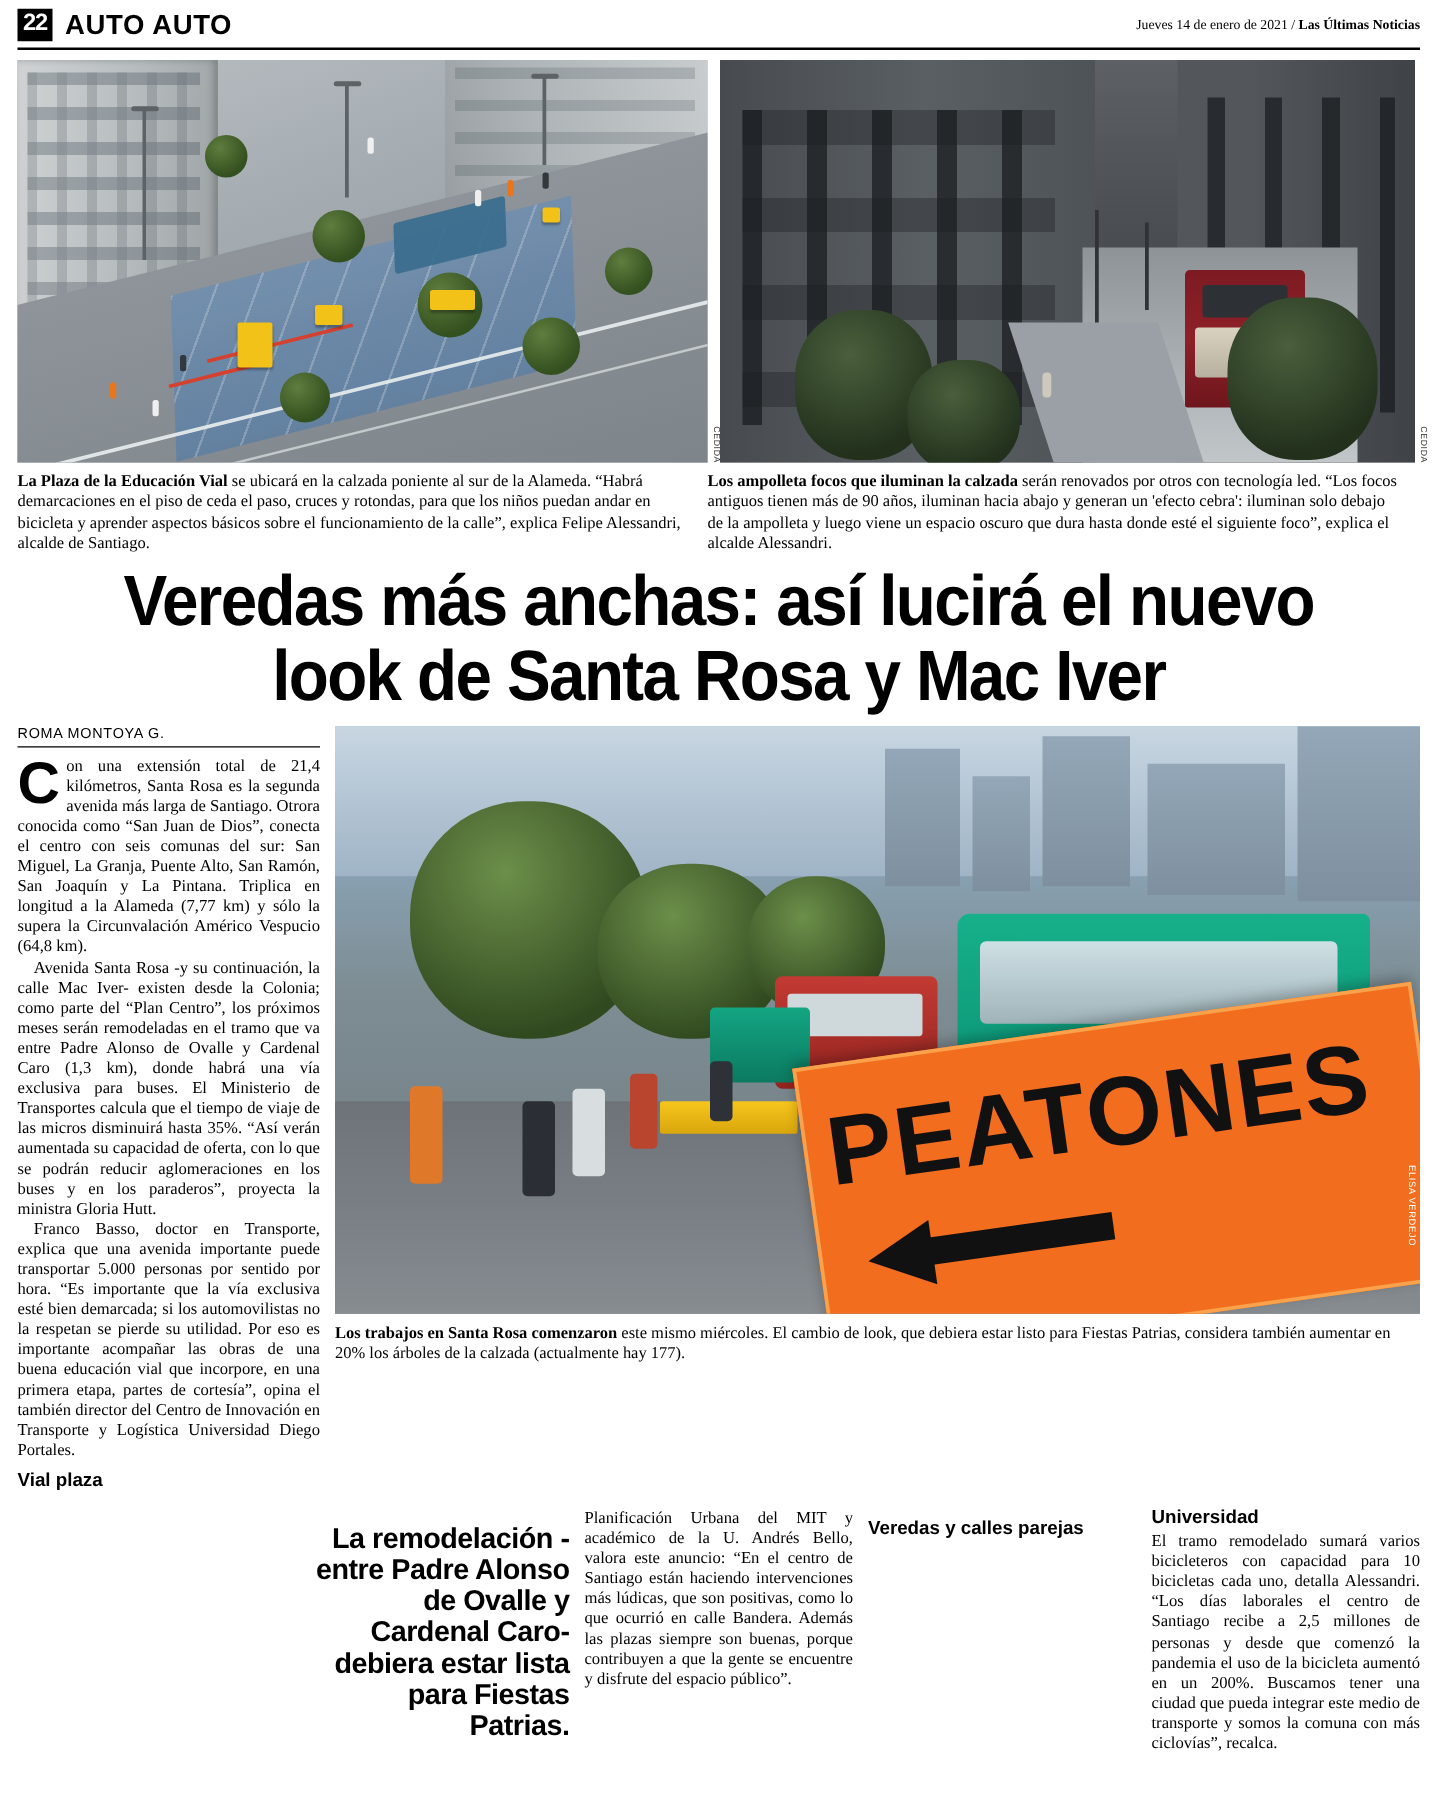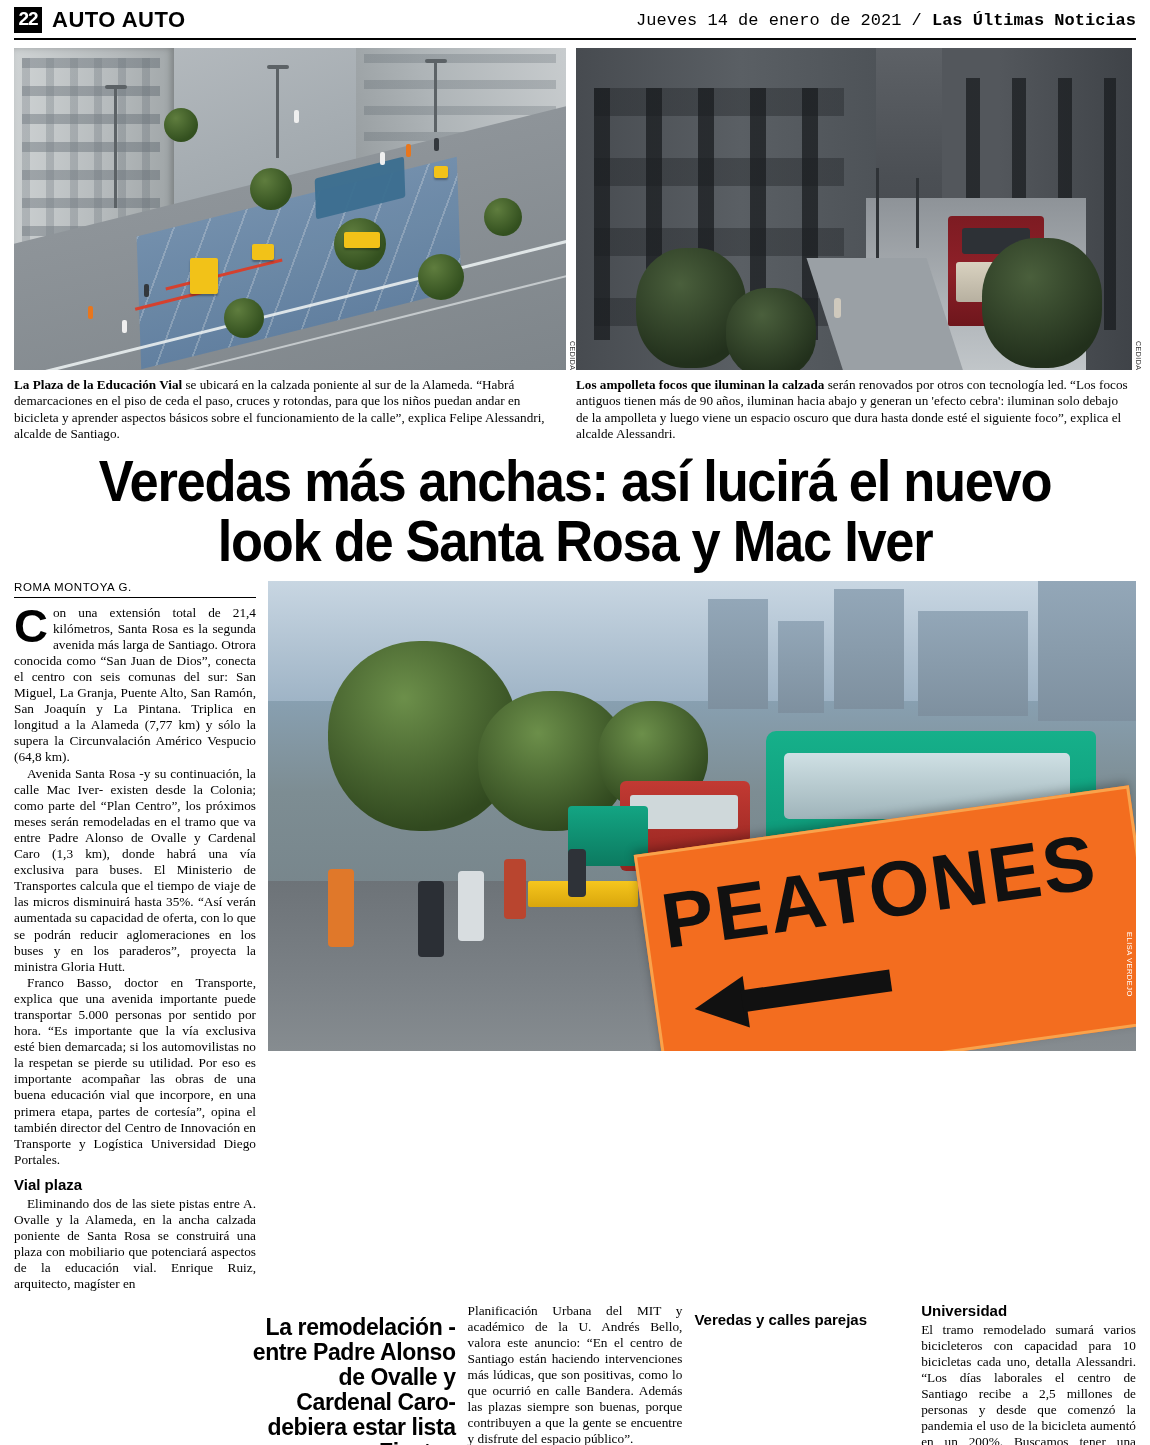--- a/index.html
+++ b/index.html
@@ -43,22 +43,22 @@
     letter-spacing: -1px;
   }
   .section-name {
     font-family: "Liberation Sans", sans-serif;
     font-weight: bold;
     font-size: 22px;
     letter-spacing: 0.5px;
   }
   .masthead-right {
     margin-left: auto;
-    font-family: Liberation Mono, monospace;
-    font-size: 17px;
+    font-family: Liberation Serif, serif;
+    font-size: 11px;
   }
   .masthead-right .paper {
     font-weight: bold;
   }
 
   
   .top-photos {
     display: flex;
     gap: 10px;
     margin-top: 8px;
@@ -213,21 +213,21 @@
     background: radial-gradient(circle at 40% 30%, #4a5f3c, #22301c 75%);
   }
   .n-person{
     position:absolute; width:7px; height:20px; background:#cfc9bd; border-radius:3px;
   }
   .n-lamp{
     position:absolute; width:3px; background:#2f3337;
   }
 
   
-  .caption-row { display: flex; gap: 10px; margin-top: 7px; }
+  .caption-row { display: flex; margin-top: 7px; }
   .caption {
     font-family: "Liberation Serif", serif;
     font-size: 13.2px;
     line-height: 16.4px;
     text-align: left;
   }
   .cap-left { width: 552px; }
   .cap-right { width: 556px; }
   .caption b { font-weight: bold; }
 
@@ -466,21 +466,20 @@
   </div>
 
   <div class="body-area">
     <div class="col-1">
       <div class="byline">Roma Montoya G.</div>
       <div class="bodytext">
         <p class="first"><span class="dropcap">C</span><span>on una extensión total de 21,4 kilómetros, Santa Rosa es la segunda avenida más larga de Santiago. Otrora conocida como “San Juan de Dios”, conecta el centro con seis comunas del sur: San Miguel, La Granja, Puente Alto, San Ramón, San Joaquín y La Pintana. Triplica en longitud a la Alameda (7,77 km) y sólo la supera la Circunvalación Américo Vespucio (64,8 km).</span></p>
         <p><span>Avenida Santa Rosa -y su continuación, la calle Mac Iver- existen desde la Colonia; como parte del “Plan Centro”, los próximos meses serán remodeladas en el tramo que va entre Padre Alonso de Ovalle y Cardenal Caro (1,3 km), donde habrá una vía exclusiva para buses. El Ministerio de Transportes calcula que el tiempo de viaje de las micros disminuirá hasta 35%. “Así verán aumentada su capacidad de oferta, con lo que se podrán reducir aglomeraciones en los buses y en los paraderos”, proyecta la ministra Gloria Hutt.</span></p>
         <p><span>Franco Basso, doctor en Transporte, explica que una avenida importante puede transportar 5.000 personas por sentido por hora. “Es importante que la vía exclusiva esté bien demarcada; si los automovilistas no la respetan se pierde su utilidad. Por eso es importante acompañar las obras de una buena educación vial que incorpore, en una primera etapa, partes de cortesía”, opina el también director del Centro de Innovación en Transporte y Logística Universidad Diego Portales.</span></p>
         <div class="subhead">Vial plaza</div>
-        <p><span>Eliminando dos de las siete pistas entre A. Ovalle y la Alameda, en la ancha calzada poniente de Santa Rosa se construirá una plaza con mobiliario que potenciará aspectos de la educación vial. Enrique Ruiz, arquitecto, magíster en</span></p>
       </div>
     </div>
 
     <div class="col-right-photo">
       <div class="main-photo">
         <div class="mp-sky"></div>
         <div class="mp-tower" style="left:440px; top:18px; width:60px; height:110px;"></div>
         <div class="mp-tower" style="left:510px; top:40px; width:46px; height:92px;"></div>
         <div class="mp-tower" style="left:566px; top:8px; width:70px; height:120px;"></div>
         <div class="mp-tower" style="left:650px; top:30px; width:110px; height:105px;"></div>
@@ -502,20 +501,23 @@
         <div class="mp-person" style="left:60px; top:288px; width:26px; height:78px; background:#e0782a;"></div>
         <div class="mp-person" style="left:236px; top:278px; width:22px; height:60px; background:#b9452f;"></div>
         <div class="mp-person" style="left:300px; top:268px; width:18px; height:48px; background:#2e3238;"></div>
         <div class="mp-sign">
           <div class="mp-sign-text">PEATONES</div>
           <div class="mp-arrow"></div>
           <div class="mp-arrow-tail"></div>
         </div>
         <div class="credit-main">ELISA VERDEJO</div>
       </div>
+      <div class="main-caption">
+        <b>Los trabajos en Santa Rosa comenzaron</b><span> este mismo miércoles. El cambio de look, que debiera estar listo para Fiestas Patrias, considera también aumentar en 20% los árboles de la calzada (actualmente hay 177).</span>
+      </div>
     </div>
   </div>
 
   <div class="lower">
     <div class="lcol"></div>
 
     <div class="lcol">
       <div class="pullquote">La remodelación -entre Padre Alonso de Ovalle y Cardenal Caro- debiera estar lista para Fiestas Patrias.</div>
     </div>
 

